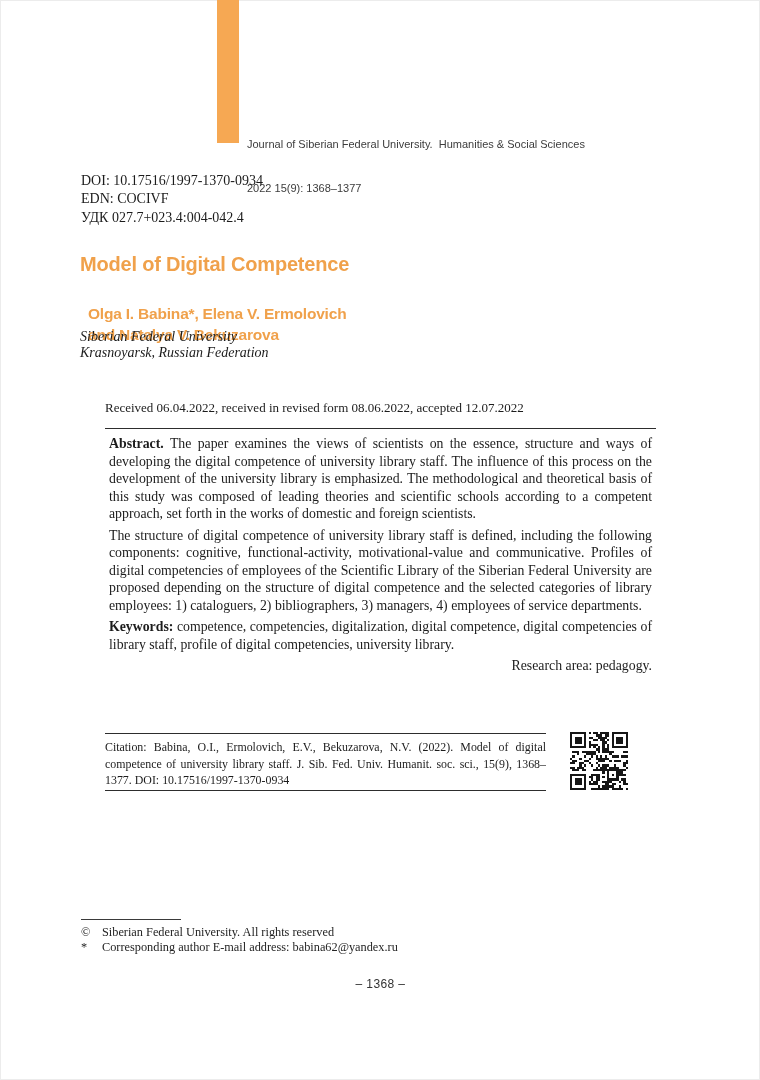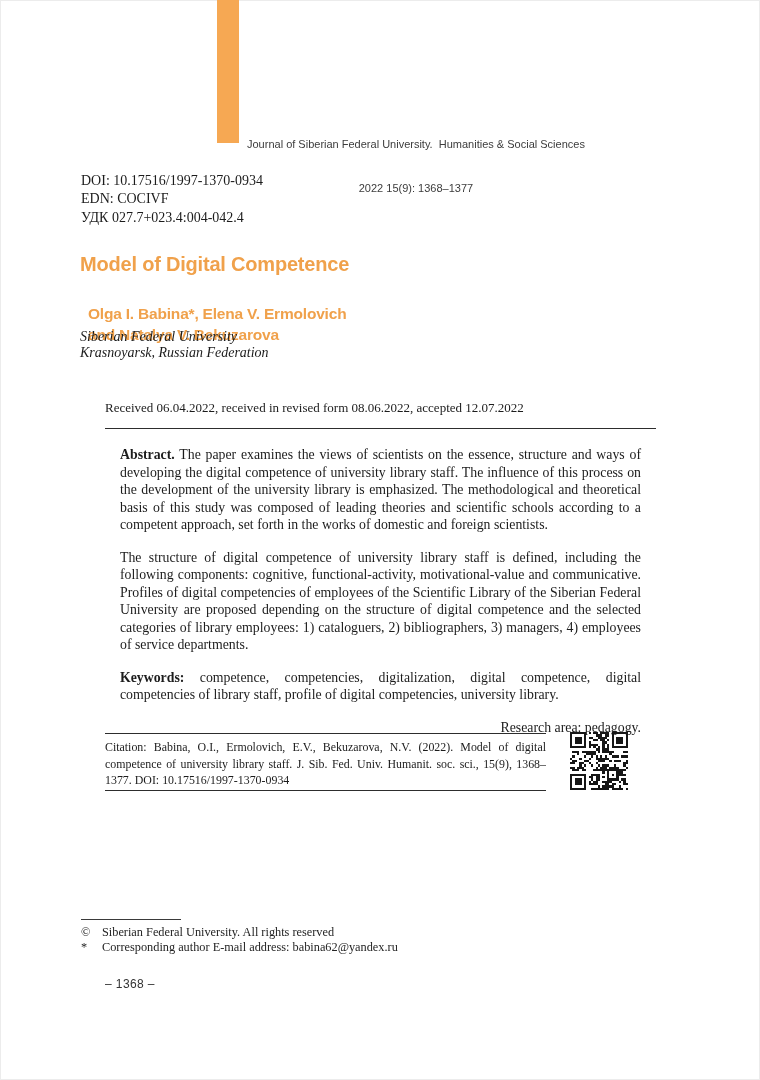--- a/index.html
+++ b/index.html
@@ -7,21 +7,21 @@
     position:relative;width:760px;height:1080px;background:#ffffff;
     font-family:"Liberation Serif","DejaVu Serif",serif;color:#1c1c1c;
     box-shadow:inset 0 0 0 1px #ececec;overflow:hidden;
   }
   
   .brand-bar{position:absolute;left:217px;top:0;width:22px;height:143px;background:#F6A853;}
   
   .journal-header{
     position:absolute;left:247px;top:108px;
     font-family:"Liberation Sans","DejaVu Sans",sans-serif;
-    font-size:11px;line-height:14.5px;color:#3c3c3c;white-space:pre-wrap;text-align:center;
+    font-size:11px;line-height:14.5px;color:#3c3c3c;white-space:pre-wrap;
   }
   
   .meta{position:absolute;left:81px;top:172px;font-size:14px;line-height:18.4px;color:#1c1c1c;}
   
   .title{
     position:absolute;left:80px;top:253px;margin:0;
     font-family:"Liberation Sans","DejaVu Sans",sans-serif;
     font-weight:bold;font-size:20px;line-height:23.5px;color:#F0A14B;letter-spacing:-0.2px;
   }
   .title span{display:block;}
@@ -37,42 +37,42 @@
   .affiliation span{display:block;}
   
   .received{position:absolute;left:105px;top:400px;width:551px;text-align:left;font-size:13px;color:#1c1c1c;}
   
   .rule-top{position:absolute;left:105px;top:428px;width:551px;height:0;border-top:1.5px solid #2d2d2d;}
   
   .body-col{
     position:absolute;left:105px;top:431px;width:551px;
     font-size:13.8px;line-height:17.5px;text-align:justify;color:#1c1c1c;
   }
-  .body-col p{margin:15px;}
+  .body-col p{margin:4px;}
   .body-col .bold{font-weight:bold;}
   .keywords{margin-top:12px;}
   .research-area{margin-top:13px;text-align:right;}
   
   .citation-wrap{
     position:absolute;left:105px;top:733px;width:441px;height:58px;box-sizing:border-box;
     border-top:1.5px solid #2d2d2d;border-bottom:1.5px solid #2d2d2d;
   }
   .citation-text{margin:0;padding-top:5px;font-size:11.9px;line-height:16.6px;text-align:justify;color:#1c1c1c;}
   
   .qr{position:absolute;left:570px;top:732px;width:58px;height:58px;}
   .qr svg{width:100%;height:100%;display:block;}
   .qr rect{fill:#161616;}
   
   .foot-rule{position:absolute;left:81px;top:919px;width:100px;height:0;border-top:1.2px solid #3a3a3a;}
   .footnotes{position:absolute;left:81px;top:925px;font-size:12.3px;line-height:15.3px;color:#242424;}
   .footnote{display:flex;}
   .footnote .marker{display:inline-block;width:21px;flex:0 0 21px;}
   
   .page-number{
-    position:absolute;left:105px;top:977px;width:551px;
+    position:absolute;left:105px;top:977px;width:551px;text-align:center;
     font-family:"Liberation Sans","DejaVu Sans",sans-serif;
     font-size:12px;color:#333;letter-spacing:0.4px;
   }
 </style>
 </head>
 <body>
 
 <div class="page">
 
   <div class="brand-bar"></div>

